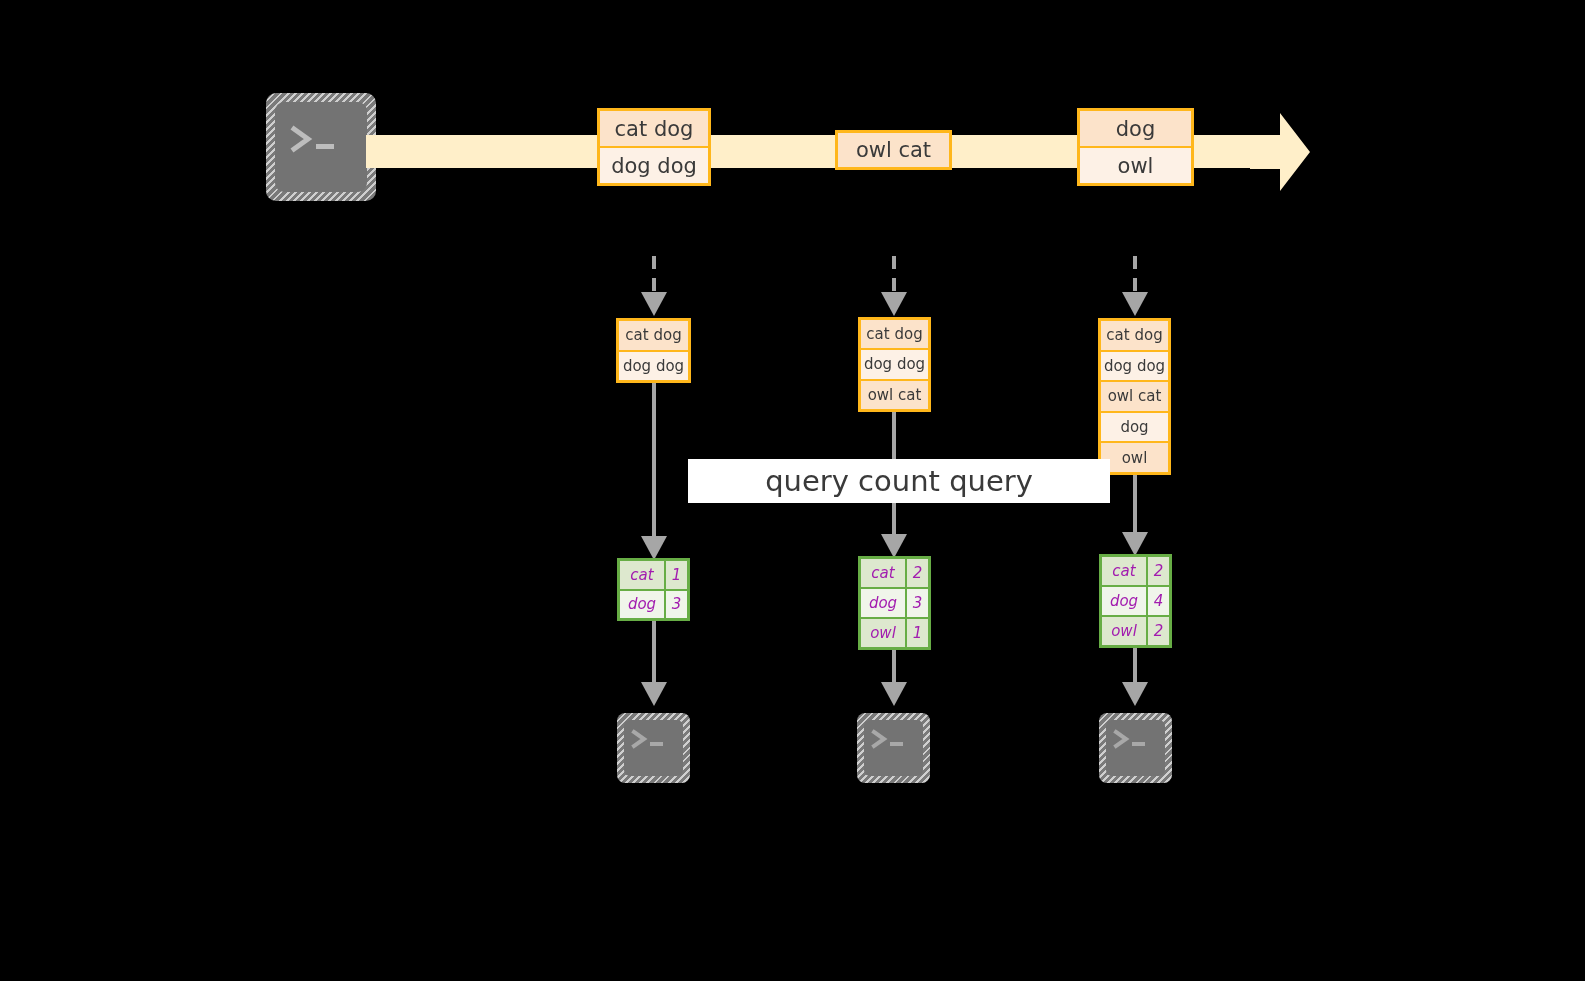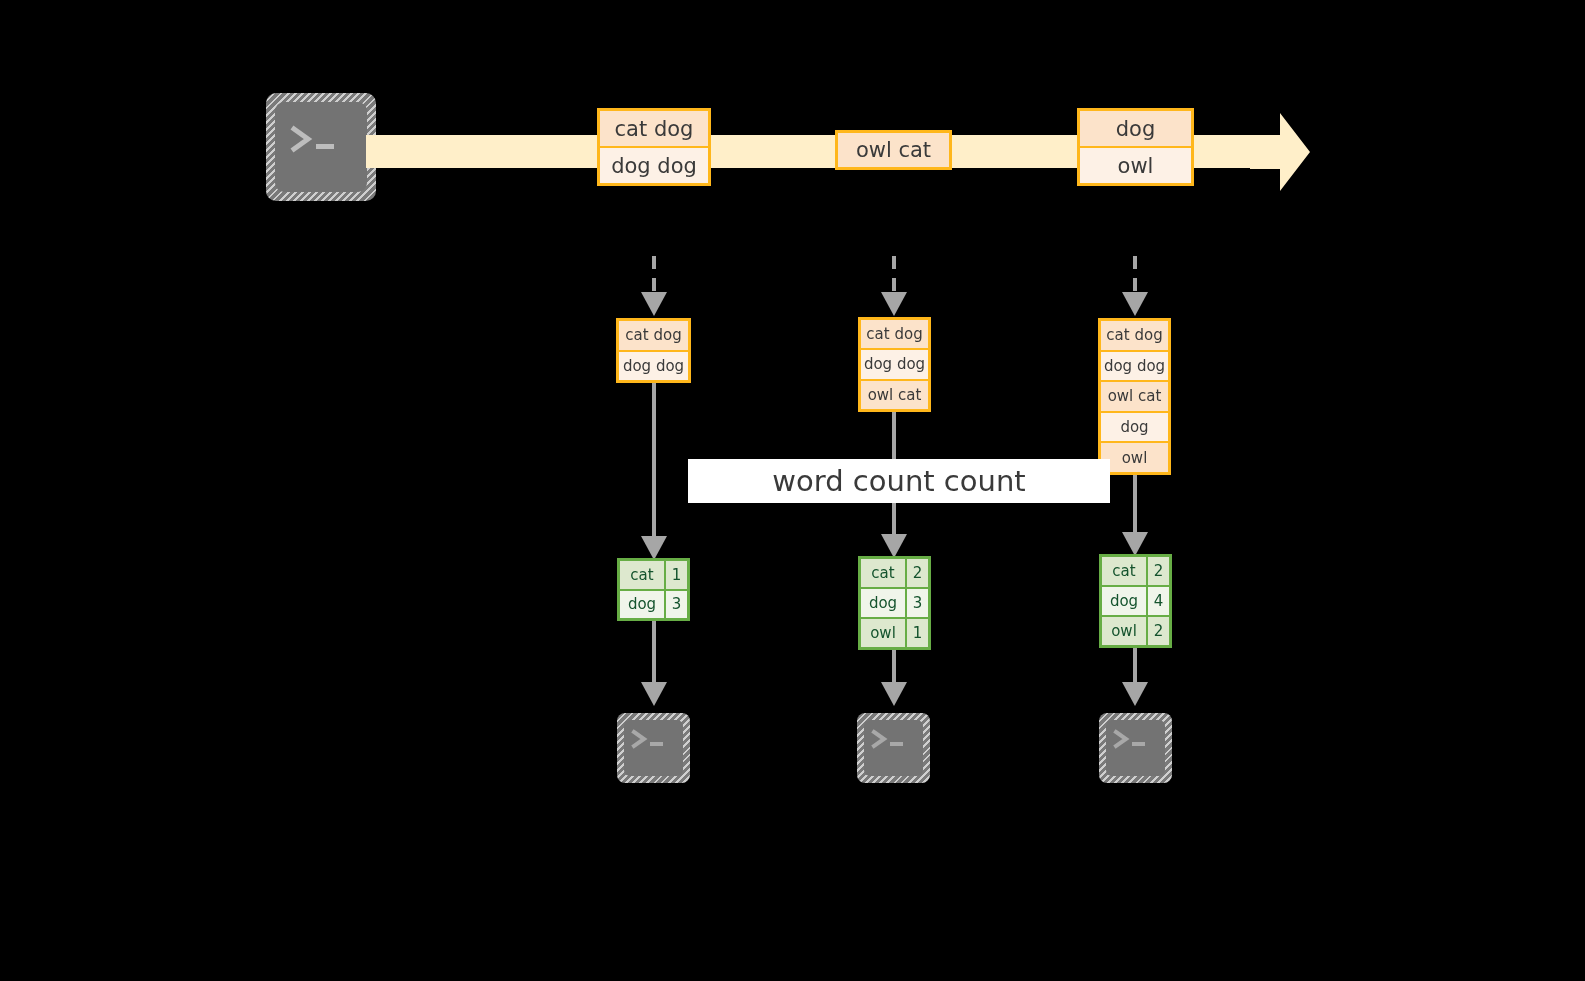--- a/index.html
+++ b/index.html
@@ -59,21 +59,21 @@
     display: flex; flex-direction: column;
   }
   .gtbl .grow {
     flex: 1 1 auto;
     display: flex;
     border-bottom: 2px solid #67AD45;
   }
   .gtbl .grow:last-child { border-bottom: none; }
   .gtbl .gcell {
     display: flex; align-items: center; justify-content: center;
-    color: #14532d; white-space: nowrap;
+    color: #a21caf; white-space: nowrap; font-style: italic;
   }
   .gtbl .gcell.k { border-right: 2px solid #67AD45; }
   .gtbl .grow.dark .gcell { background: #DDE8CE; }
   .gtbl .grow.light .gcell { background: #F0F5EA; }
 
   
   .vline { position: absolute; background: #A6A6A6; width: 4px; }
   .vdash {
     position: absolute; width: 4px;
     background: linear-gradient(#A6A6A6 0 60%, transparent 60% 100%);
@@ -246,16 +246,16 @@
 
   <div class="term" style="left:1099px; top:713px; width:73px; height:70px; border-radius:8px;">
     <div class="inner" style="left:7px; top:7px; right:7px; bottom:7px; border-radius:6px;"></div>
     <svg width="44" height="26" viewBox="0 0 44 26" style="left:13px; top:14px;">
       <path d="M4 5 L14 12 L4 19" stroke="#A8A8A8" stroke-width="4" fill="none" stroke-linecap="square"></path>
       <rect x="20" y="15" width="13" height="4" fill="#A8A8A8"></rect>
     </svg>
   </div>
 
   <div class="banner" style="left:688px; top:459px; width:422px; height:44px; font-size:29px;">
-    <span>word count count</span>
+    <span>query count query</span>
   </div>
 
 </div>
 
 </body></html>

